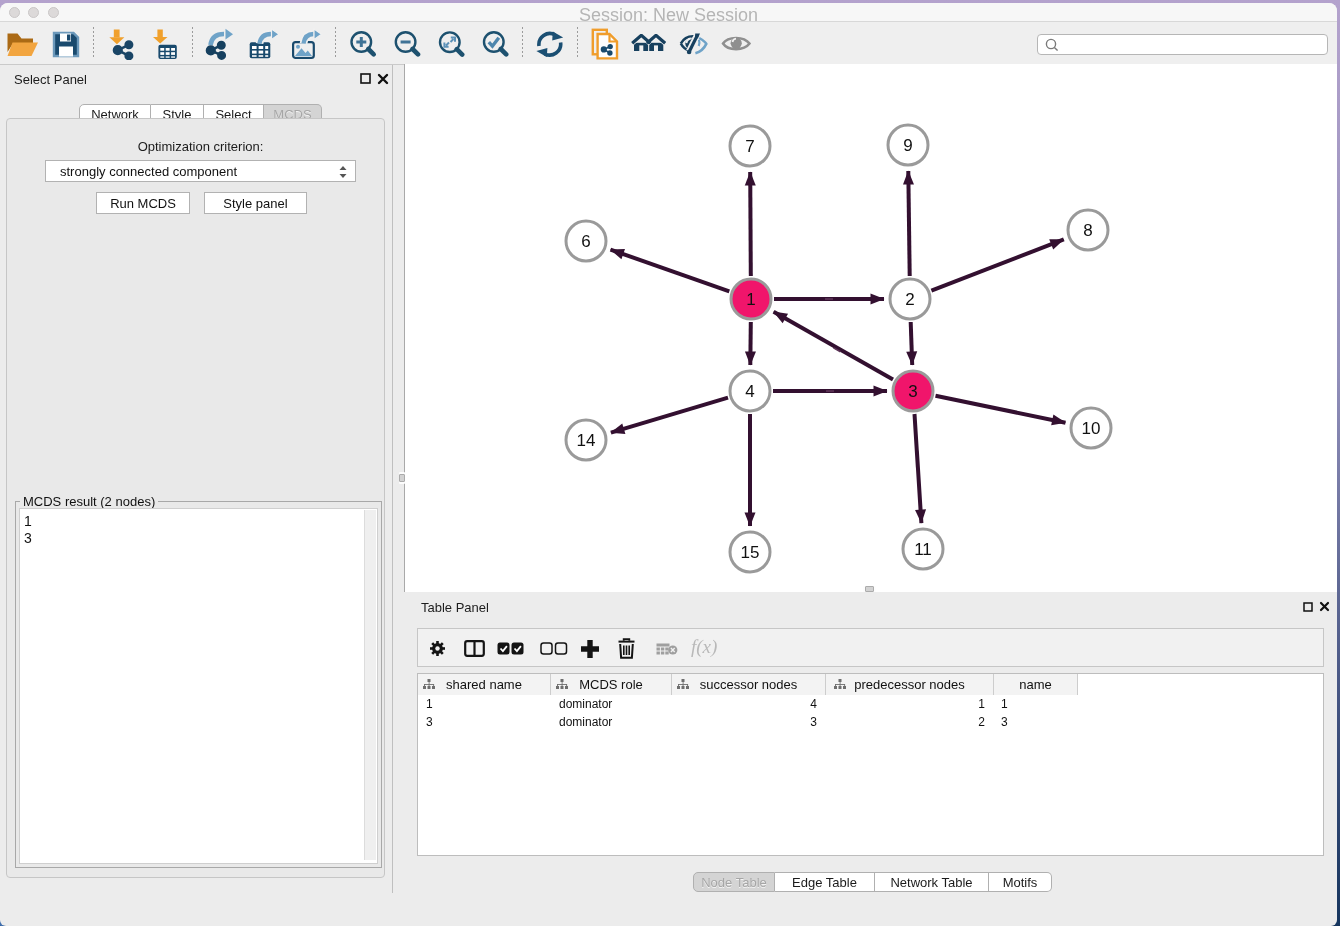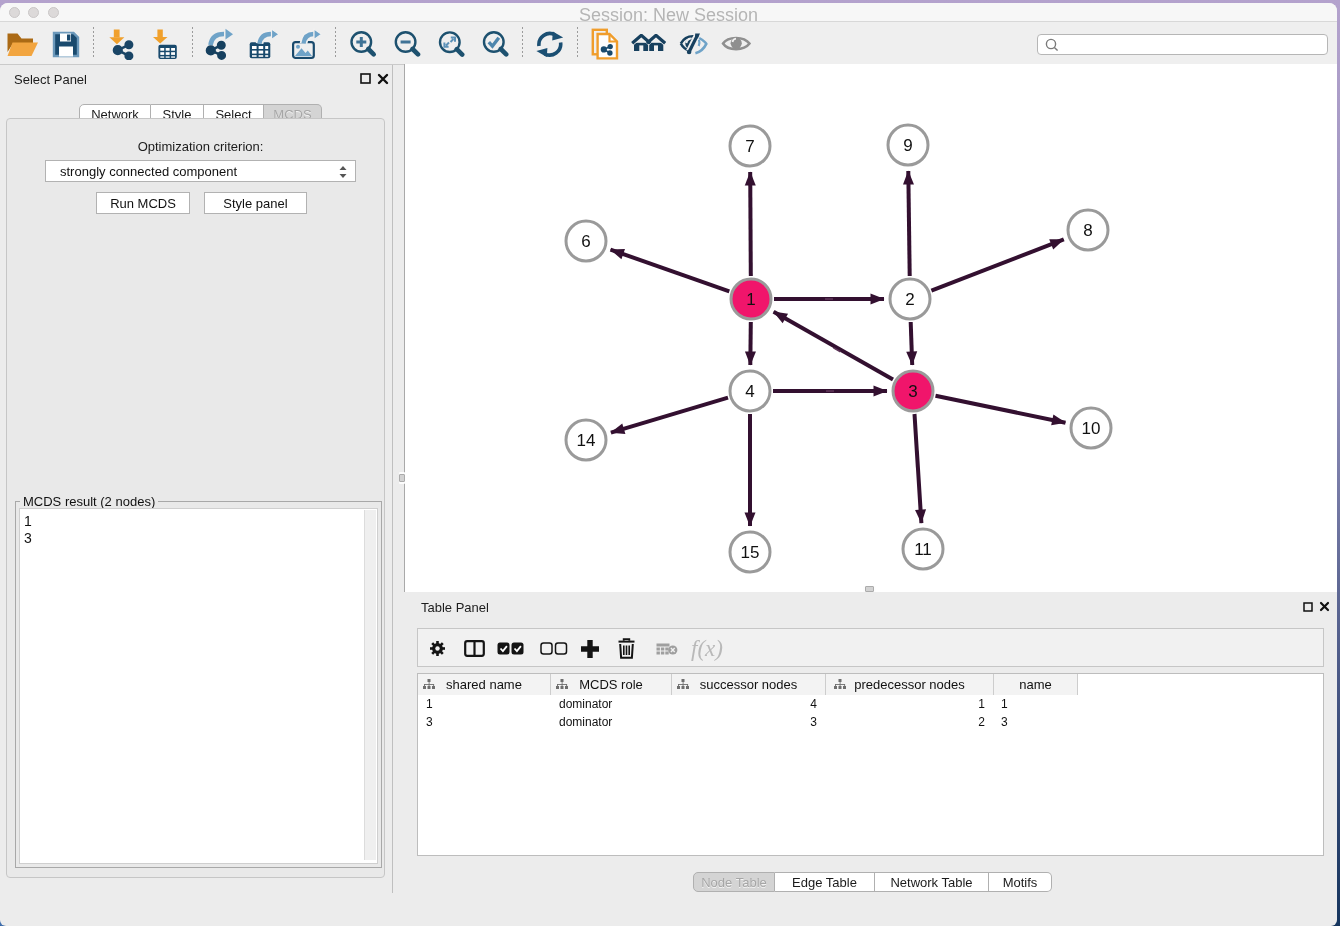--- a/index.html
+++ b/index.html
@@ -393,21 +393,21 @@
             <rect x="4.9" y="4.5" width="3.4" height="3"></rect>
             <rect x="9.3" y="4.5" width="3.4" height="3"></rect>
           <rect x="0.5" y="8.5" width="3.4" height="3"></rect>
             <rect x="4.9" y="8.5" width="3.4" height="3"></rect>
             <rect x="9.3" y="8.5" width="3.4" height="3"></rect>
         </g>
         <circle cx="16.8" cy="7" r="4.6" fill="#9f9f9f"></circle>
         <path d="M14.9 5.1 l3.8 3.8 M18.7 5.1 l-3.8 3.8" stroke="#f1f1f1" stroke-width="1.4"></path>
       </svg>
 
-      <div class="abs" style="left:273px;top:7px;font-family:'Liberation Serif',serif;font-style:italic;font-size:23px;color:#b9b9b9;">f(x)</div>
+      <div class="abs" style="left:273px;top:7px;font-family:'Liberation Serif',serif;font-style:italic;font-size:19px;color:#b9b9b9;">f(x)</div>
     </div>
     <div id="ttable">
       <div class="th" style="left:0;width:133px;">shared name</div>
       <div class="th" style="left:133px;width:121px;">MCDS role</div>
       <div class="th" style="left:254px;width:154px;">successor nodes</div>
       <div class="th" style="left:408px;width:168px;">predecessor nodes</div>
       <div class="th" style="left:576px;width:84px;">name</div>
       <svg class="abs" style="left:5px;top:5px;" width="12" height="11" viewBox="0 0 12 11">
           <g fill="#6e6e6e">
             <rect x="4.5" y="0" width="3" height="3"></rect>

